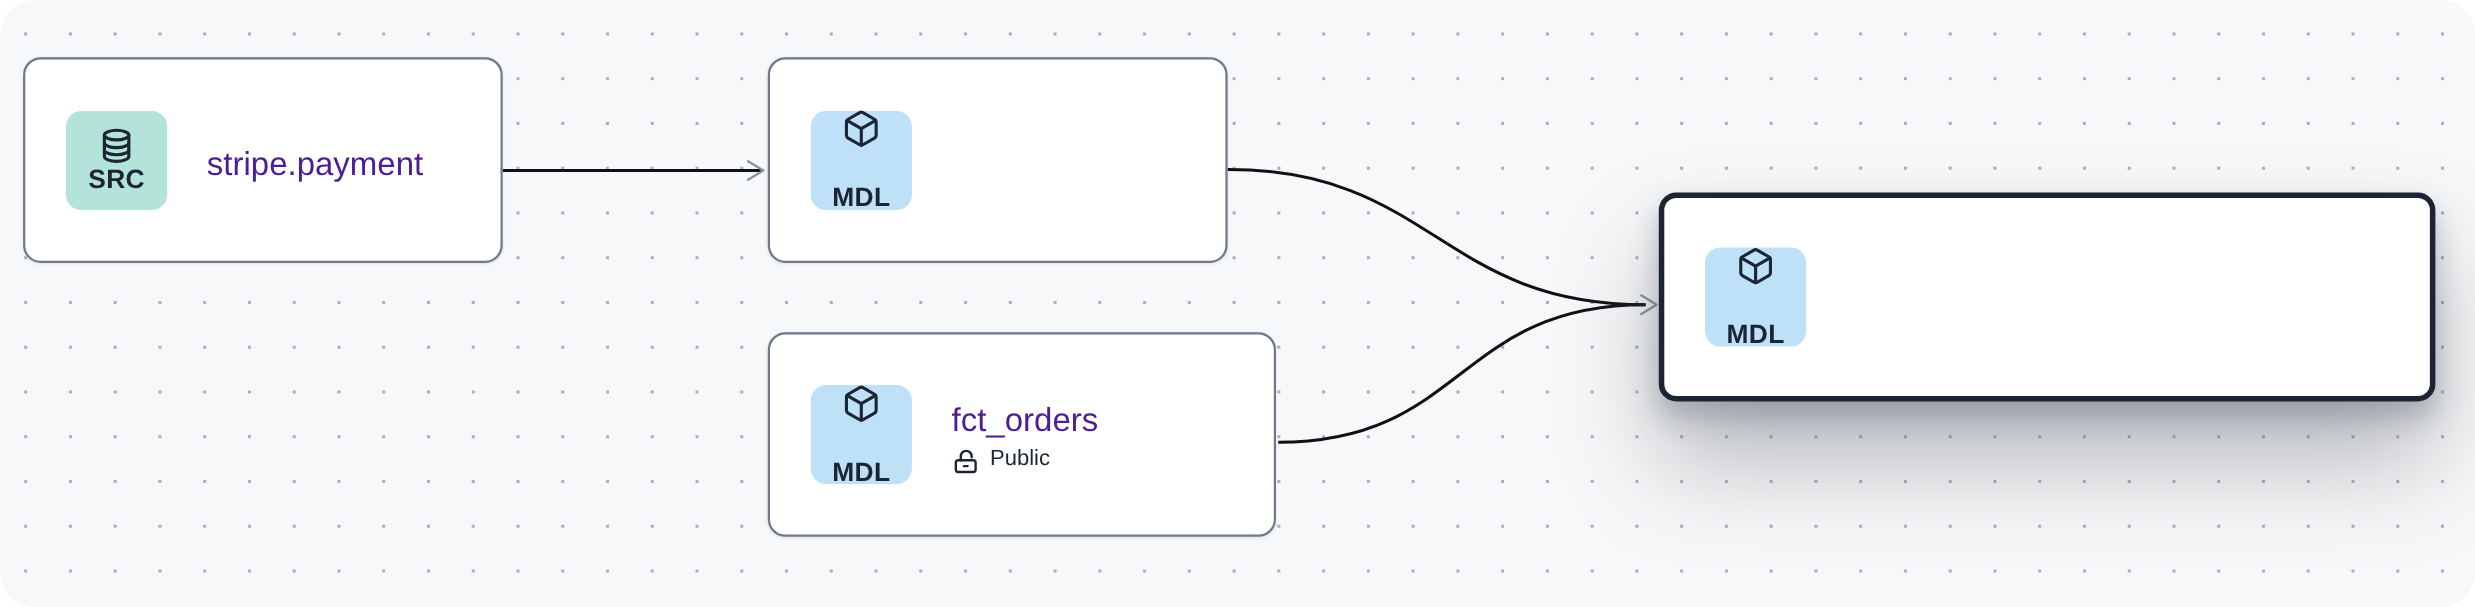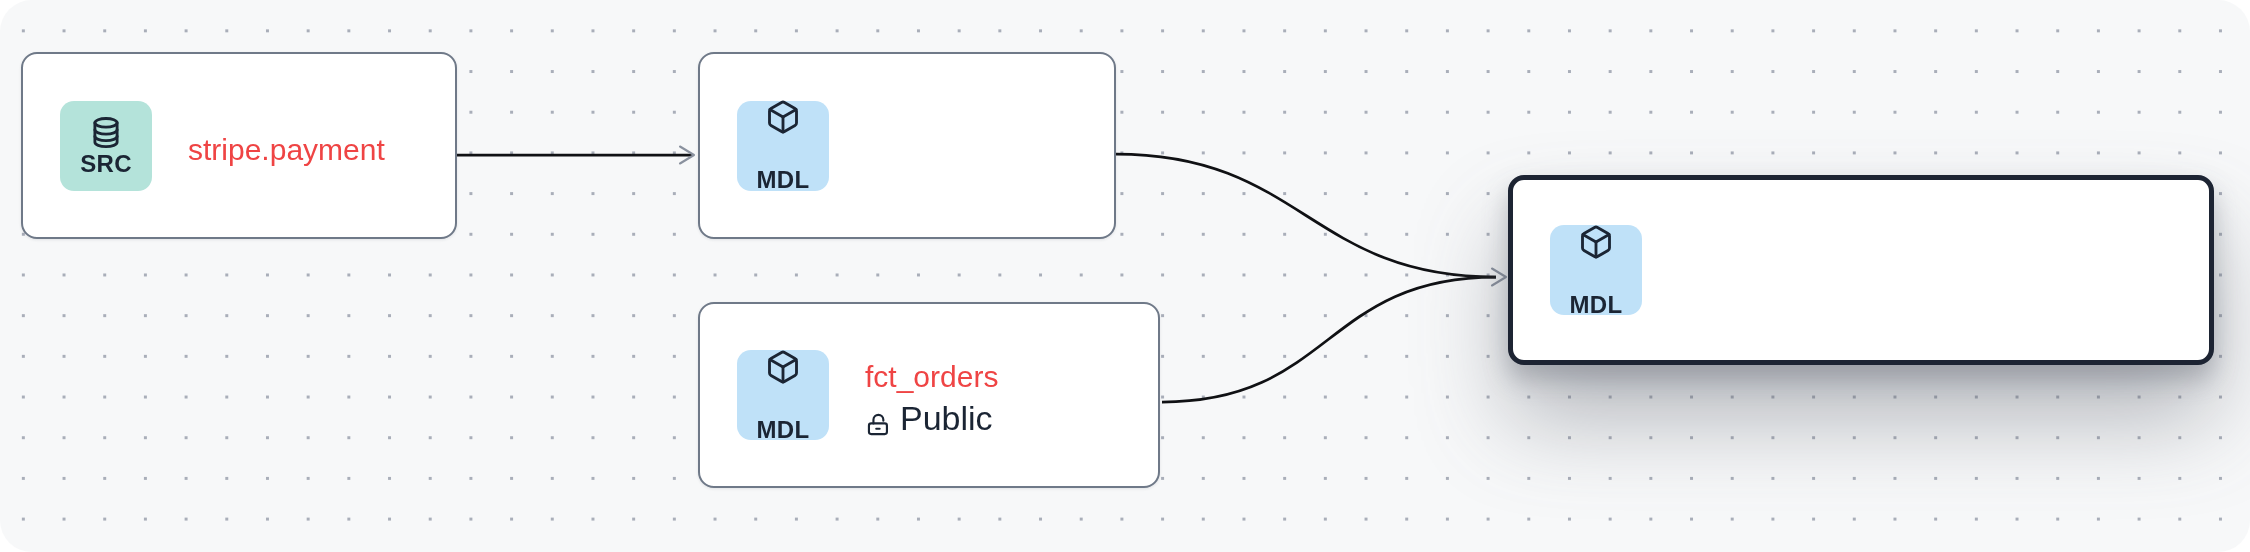--- a/index.html
+++ b/index.html
@@ -75,29 +75,29 @@
     margin-right: 30px;
     display: flex;
     flex-direction: column;
     justify-content: center;
     gap: 7px;
     transform: translateY(4px);
   }
   .node-title {
     font-size: 30px;
     font-weight: 500;
-    color: #ef4444;
+    color: #4c1d95;
     line-height: 1.1;
     white-space: nowrap;
   }
   .node-subtitle {
     display: flex;
-    align-items: flex-end;
+    align-items: flex-start;
     gap: 8px;
-    font-size: 34px;
+    font-size: 20px;
     font-weight: 400;
     color: #1b2534;
     line-height: 1.1;
   }
   .node-subtitle svg { display: block; }
 </style>
 </head>
 <body>
 
 <div class="canvas">

